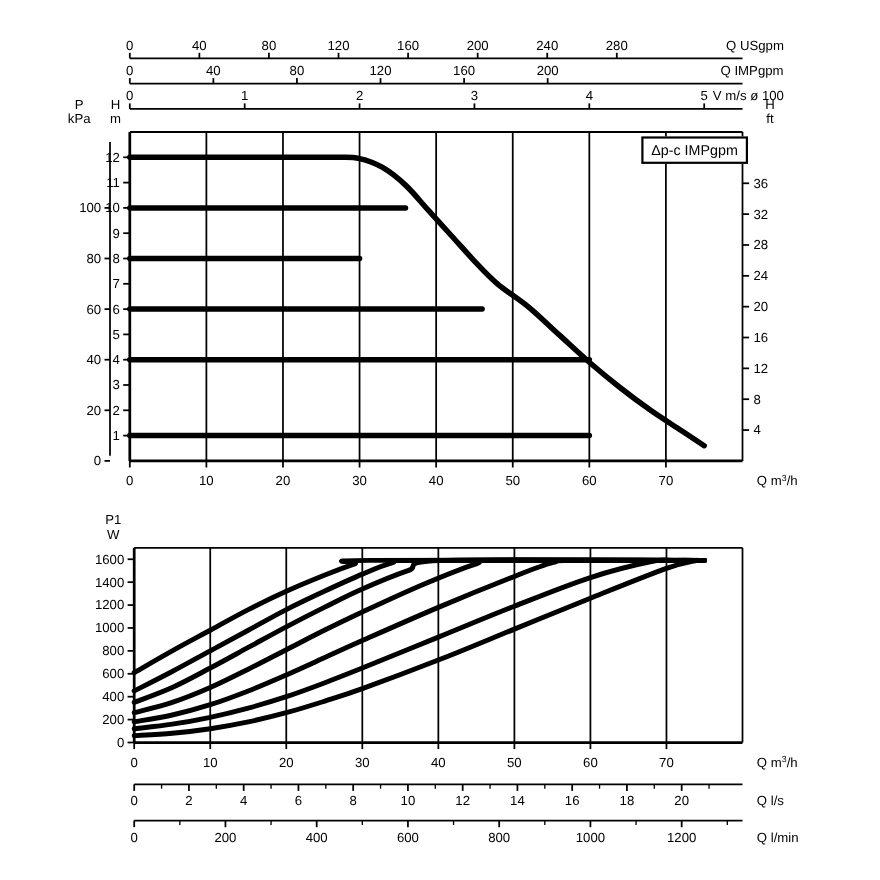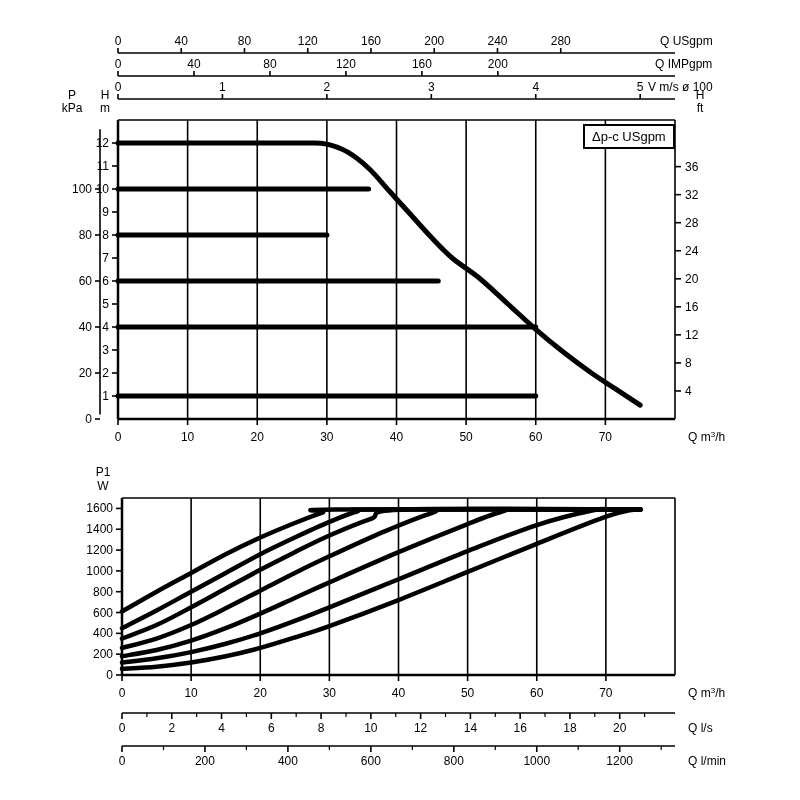--- a/index.html
+++ b/index.html
@@ -156,21 +156,21 @@
       <text x="370.9894" y="45" font-family="Liberation Sans, sans-serif" font-size="12" text-anchor="middle" fill="#000">160</text>
       <line x1="434.23675" y1="48" x2="434.23675" y2="53" stroke="#000" stroke-width="1.6"></line>
       <text x="434.23675" y="45" font-family="Liberation Sans, sans-serif" font-size="12" text-anchor="middle" fill="#000">200</text>
       <line x1="497.4841" y1="48" x2="497.4841" y2="53" stroke="#000" stroke-width="1.6"></line>
       <text x="497.4841" y="45" font-family="Liberation Sans, sans-serif" font-size="12" text-anchor="middle" fill="#000">240</text>
       <line x1="560.73145" y1="48" x2="560.73145" y2="53" stroke="#000" stroke-width="1.6"></line>
       <text x="560.73145" y="45" font-family="Liberation Sans, sans-serif" font-size="12" text-anchor="middle" fill="#000">280</text>
       <text x="660" y="45" font-family="Liberation Sans, sans-serif" font-size="12" text-anchor="start" fill="#000">Q USgpm</text>
     </svg>
 
-  <div class="abs badge" style="left:583px;top:124px;">Δp-c USgpm</div>
+  <div class="abs badge" style="left:583px;top:124px;">Δp-c IMPgpm</div>
 
   <svg id="chart-bot" class="abs" style="left:0;top:460px;" width="800" height="340">
       <line x1="122" y1="38" x2="122" y2="215" stroke="#000" stroke-width="2.5"></line>
       <line x1="191.125" y1="38" x2="191.125" y2="215" stroke="#000" stroke-width="1.6"></line>
       <line x1="260.25" y1="38" x2="260.25" y2="215" stroke="#000" stroke-width="1.6"></line>
       <line x1="329.375" y1="38" x2="329.375" y2="215" stroke="#000" stroke-width="1.6"></line>
       <line x1="398.5" y1="38" x2="398.5" y2="215" stroke="#000" stroke-width="1.6"></line>
       <line x1="467.625" y1="38" x2="467.625" y2="215" stroke="#000" stroke-width="1.6"></line>
       <line x1="536.75" y1="38" x2="536.75" y2="215" stroke="#000" stroke-width="1.6"></line>
       <line x1="605.875" y1="38" x2="605.875" y2="215" stroke="#000" stroke-width="1.6"></line>

